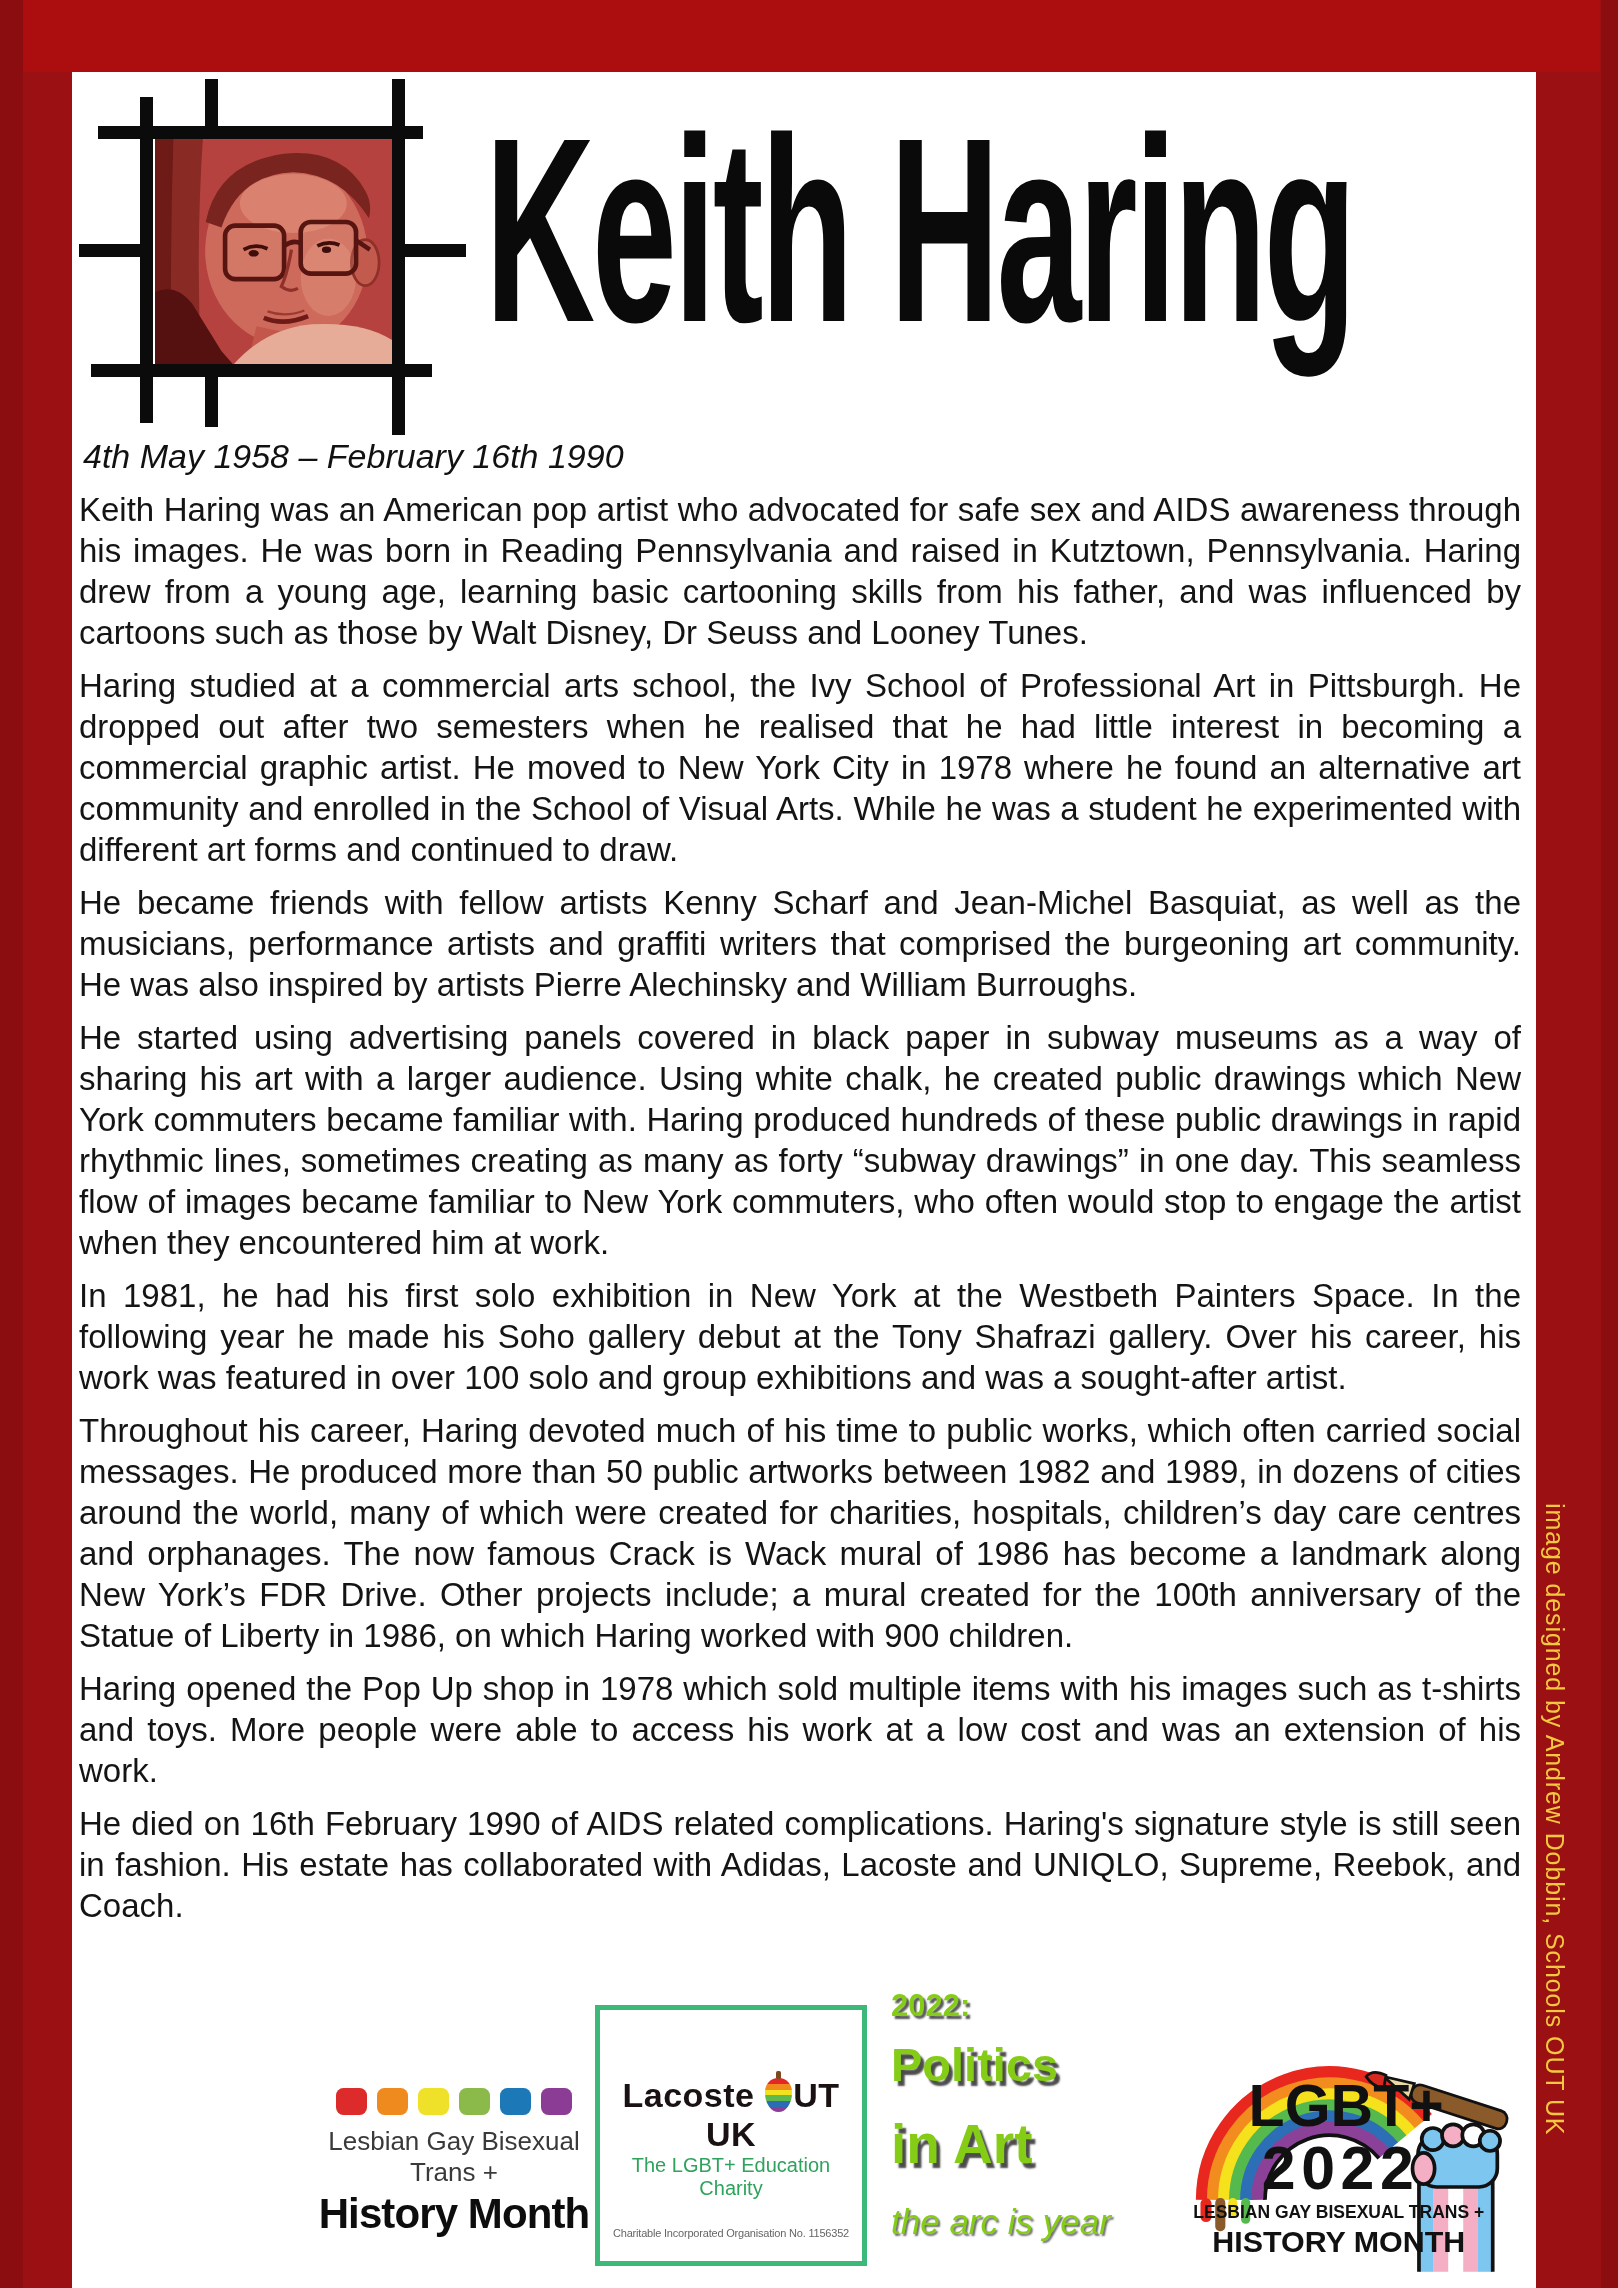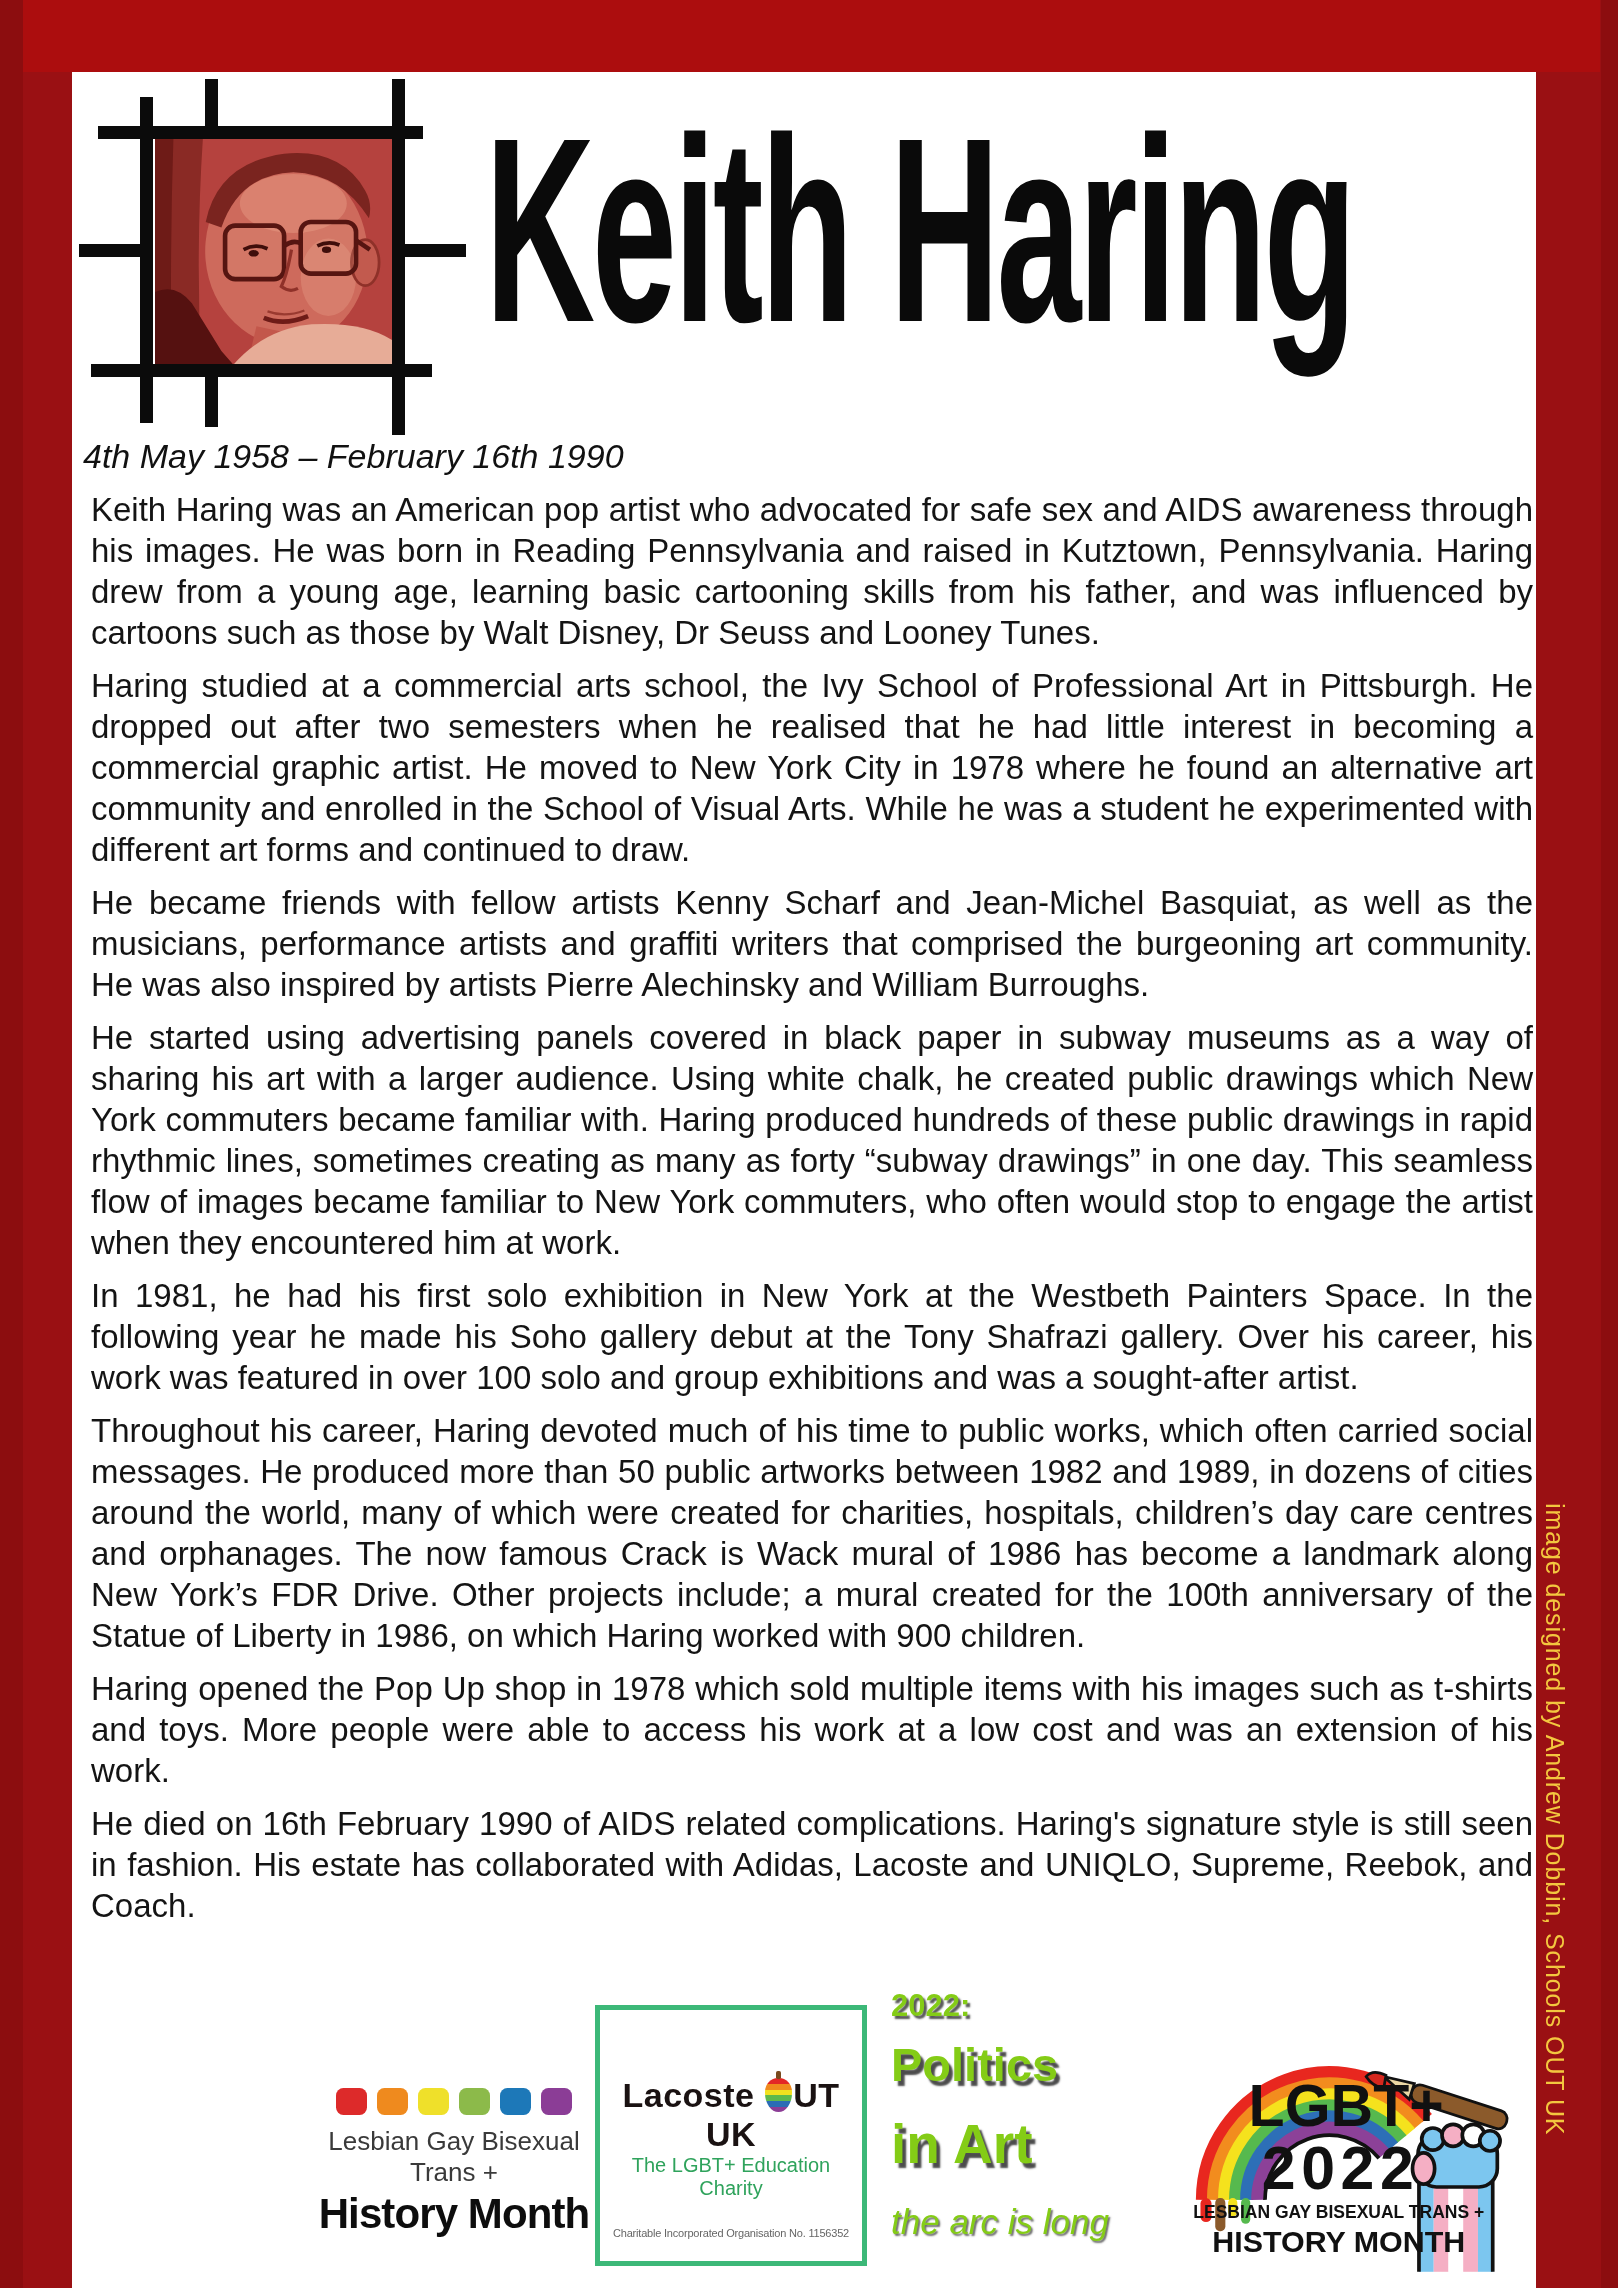--- a/index.html
+++ b/index.html
@@ -22,21 +22,21 @@
 
   .title-wrap{position:absolute;left:413px;top:20px;width:1043px;height:277px;display:flex;align-items:center;overflow:visible;}
   .title-text{
     font-size:263px;font-weight:700;line-height:1;color:#0a0a0a;white-space:nowrap;
     transform:scaleX(0.58);transform-origin:0 55%;letter-spacing:-5.5px;
   }
 
   .dates{position:absolute;left:11px;top:365px;font-size:34px;font-style:italic;color:#111;}
 
   
-  .article{position:absolute;left:19px;top:417px;width:1442px;color:#141414;}
+  .article{position:absolute;left:7px;top:417px;width:1442px;color:#141414;}
   .article p{font-size:33px;line-height:41px;margin:0 0 12px 0;text-align:justify;}
 
   
   .credit{
     position:absolute;left:1540px;top:1503px;
     writing-mode:vertical-rl;font-size:25px;letter-spacing:0.9px;color:#F3C73F;white-space:nowrap;
   }
 
   
   .quote{position:absolute;left:78px;top:2088px;width:249px;color:#ffffff;font-weight:700;}
@@ -163,21 +163,21 @@
       <span class="acorn"></span><span>UT UK</span>
     </div>
     <div class="so-sub">The LGBT+ Education Charity</div>
     <div class="so-reg">Charitable Incorporated Organisation No. 1156352</div>
   </div>
 
   <div class="theme">
     <div class="theme-year">2022:</div>
     <div class="theme-line1">Politics</div>
     <div class="theme-line2">in Art</div>
-    <div class="theme-tag">the arc is long</div>
+    <div class="theme-tag">the arc is year</div>
   </div>
 
   <svg class="sticker" viewBox="0 0 365 320" width="337" height="295">
     <path d="M62,20 Q22,32 20,82 Q6,122 16,170 Q8,222 34,262 Q54,300 112,306 Q172,316 232,308 Q302,300 332,260 Q354,230 344,190 Q360,150 348,110 Q340,60 300,40 Q260,14 200,12 Q122,4 62,20 Z" fill="#ffffff"></path>
 
     <g fill="none" stroke-linecap="butt">
       <path d="M 12,232 A 138 138 0 0 1 255.7,143.3" stroke="#E8271F" stroke-width="14"></path>
       <path d="M 24,232 A 126 126 0 0 1 246.5,151.0" stroke="#F28C1E" stroke-width="14"></path>
       <path d="M 36,232 A 114 114 0 0 1 237.3,158.7" stroke="#F5E21D" stroke-width="14"></path>
       <path d="M 48,232 A 102 102 0 0 1 228.1,166.4" stroke="#56B94E" stroke-width="14"></path>

